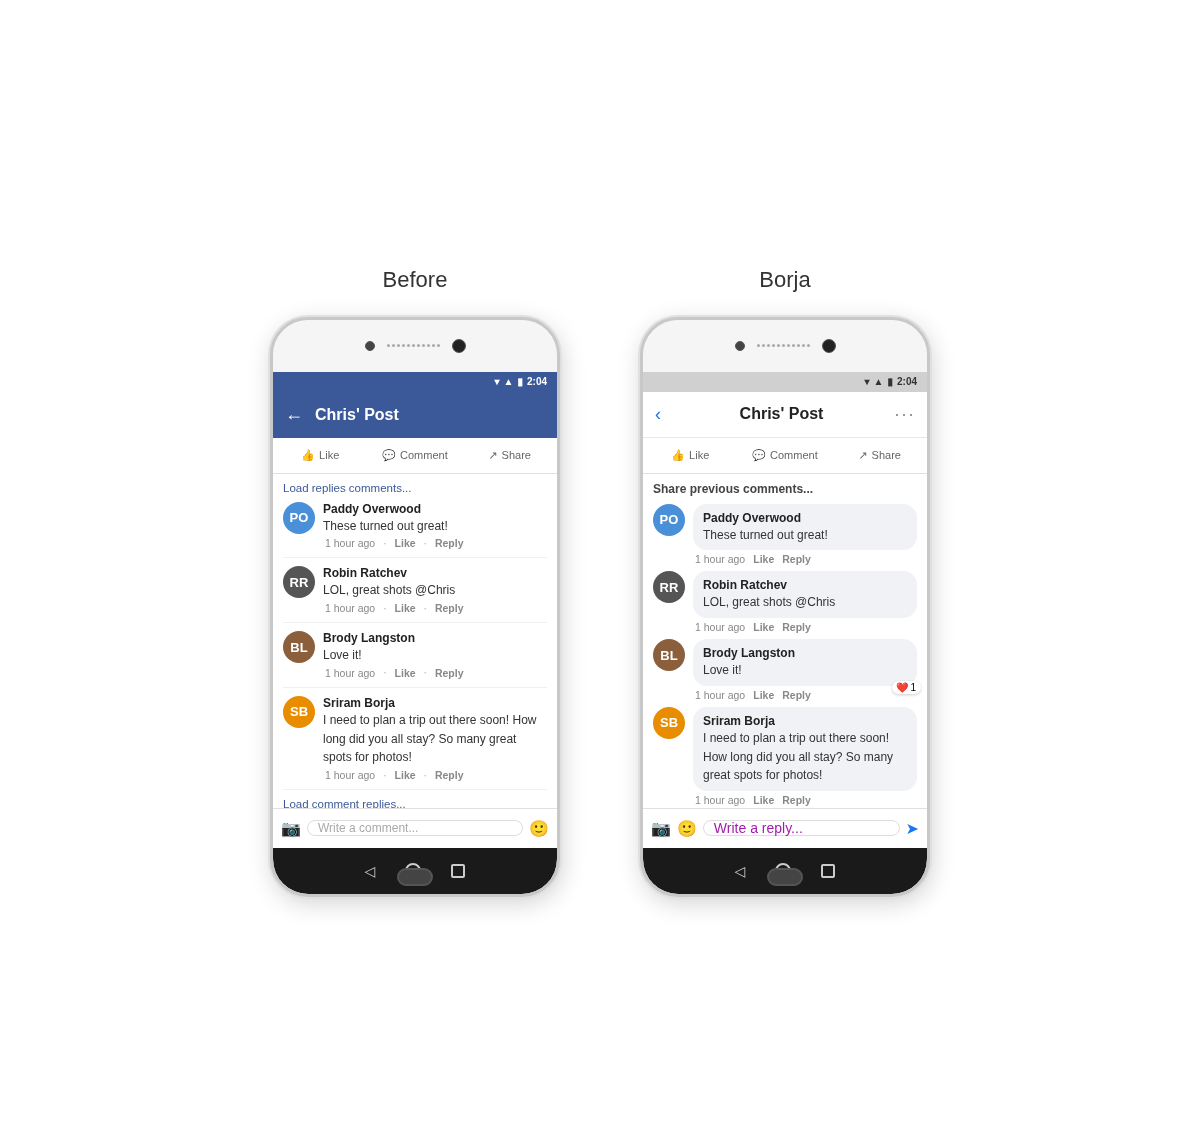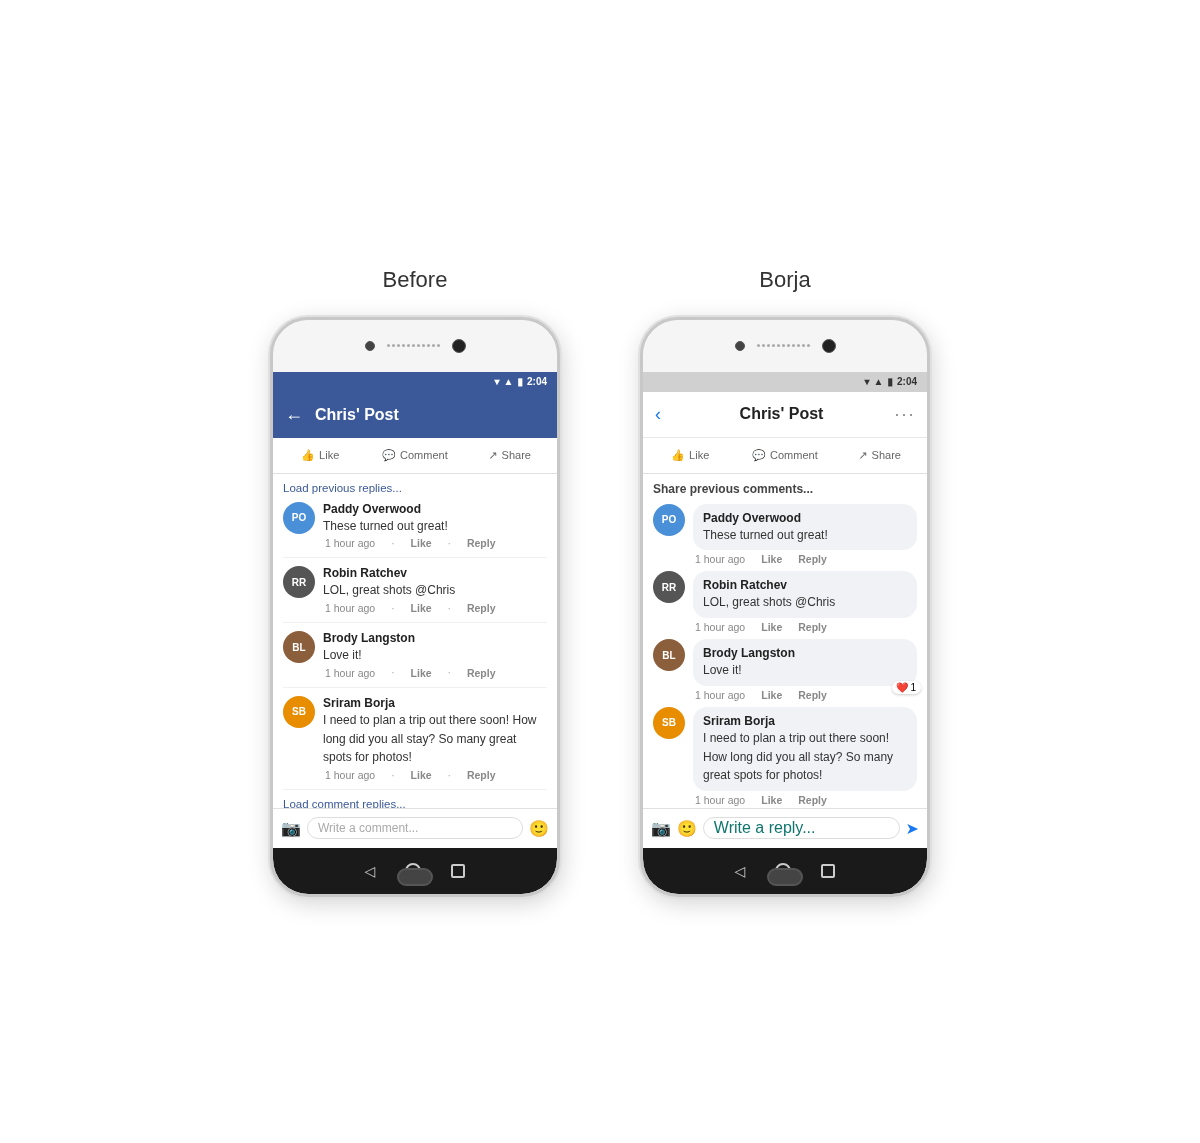--- a/index.html
+++ b/index.html
@@ -206,21 +206,21 @@
       padding-bottom: 0;
     }
     .avatar-placeholder {
       width: 32px;
       height: 32px;
       border-radius: 50%;
       flex-shrink: 0;
       display: flex;
       align-items: center;
       justify-content: center;
-      font-size: 10px;
+      font-size: 13px;
       font-weight: 700;
       color: white;
     }
     .comment-content { flex: 1; }
     .comment-bubble-after {
       background: #f0f2f5;
       border-radius: 14px;
       padding: 7px 10px;
       position: relative;
     }
@@ -230,21 +230,21 @@
       color: #222;
       display: block;
     }
     .comment-text {
       font-size: 12px;
       color: #333;
       line-height: 1.4;
     }
     .comment-meta {
       display: flex;
-      gap: 16px;
+      gap: 8px;
       align-items: center;
       margin-top: 3px;
       padding-left: 2px;
     }
     .comment-time {
       font-size: 10.5px;
       color: #888;
     }
     .comment-action {
       font-size: 10.5px;
@@ -282,21 +282,21 @@
     .camera-icon-btn {
       color: #888;
       font-size: 16px;
     }
     .emoji-icon-btn {
       color: #888;
       font-size: 16px;
     }
     .comment-input {
       flex: 1;
-      height: 22px;
+      height: 16px;
       border: 1px solid #ddd;
       border-radius: 13px;
       padding: 0 10px;
       font-size: 12px;
       color: #aaa;
       background: #fff;
     }
     .send-icon-btn {
       color: #1877f2;
       font-size: 16px;
@@ -413,21 +413,21 @@
             <span>💬</span>
             <span>Comment</span>
           </div>
           <div class="action-btn">
             <span>↗</span>
             <span>Share</span>
           </div>
         </div>
 
         <div class="comments-area">
-          <span class="load-previous">Load previous replies...</span>
+          <span class="load-previous">Load replies comments...</span>
 
           <div class="comment-item">
             <div class="avatar-placeholder" style="background:#4a90d9;">PO</div>
             <div class="comment-content">
               <span class="comment-name">Paddy Overwood</span>
               <span class="comment-text">These turned out great!</span>
               <div class="comment-meta">
                 <span class="comment-time">1 hour ago</span>
                 <span class="comment-dot">·</span>
                 <span class="comment-action">Like</span>
@@ -626,21 +626,21 @@
               </div>
             </div>
           </div>
 
         </div>
 
         <div class="input-bar">
           <span class="camera-icon-btn">📷</span>
           <span class="emoji-icon-btn">🙂</span>
           <div class="comment-input" style="display:flex; align-items:center;">
-            <span style="color:#0f766e; font-size:16px;">Write a reply...</span>
+            <span style="color:#a21caf; font-size:14px;">Write a reply...</span>
           </div>
           <span class="send-icon-btn">➤</span>
         </div>
       </div>
 
       <div class="phone-bottom-bezel">
         <span class="nav-btn" style="font-size:14px;">◁</span>
         <div class="nav-circle"></div>
         <div class="nav-square"></div>
       </div>

